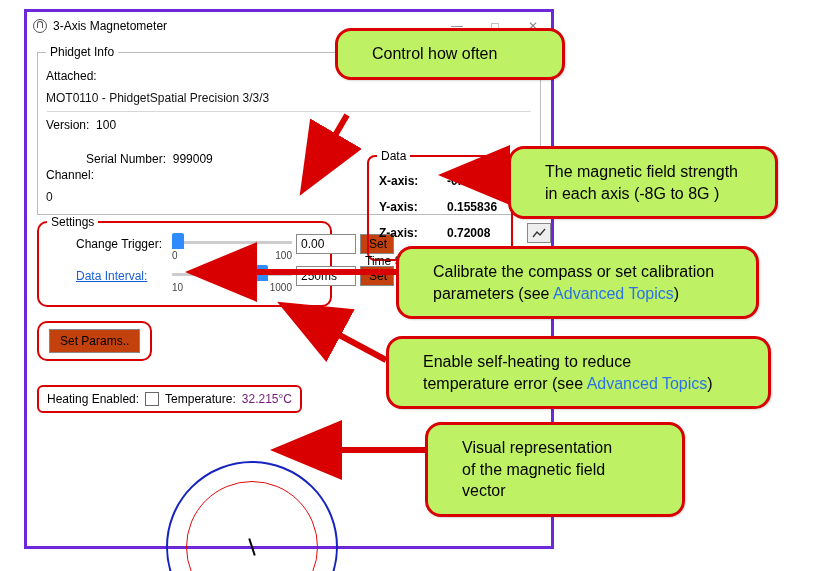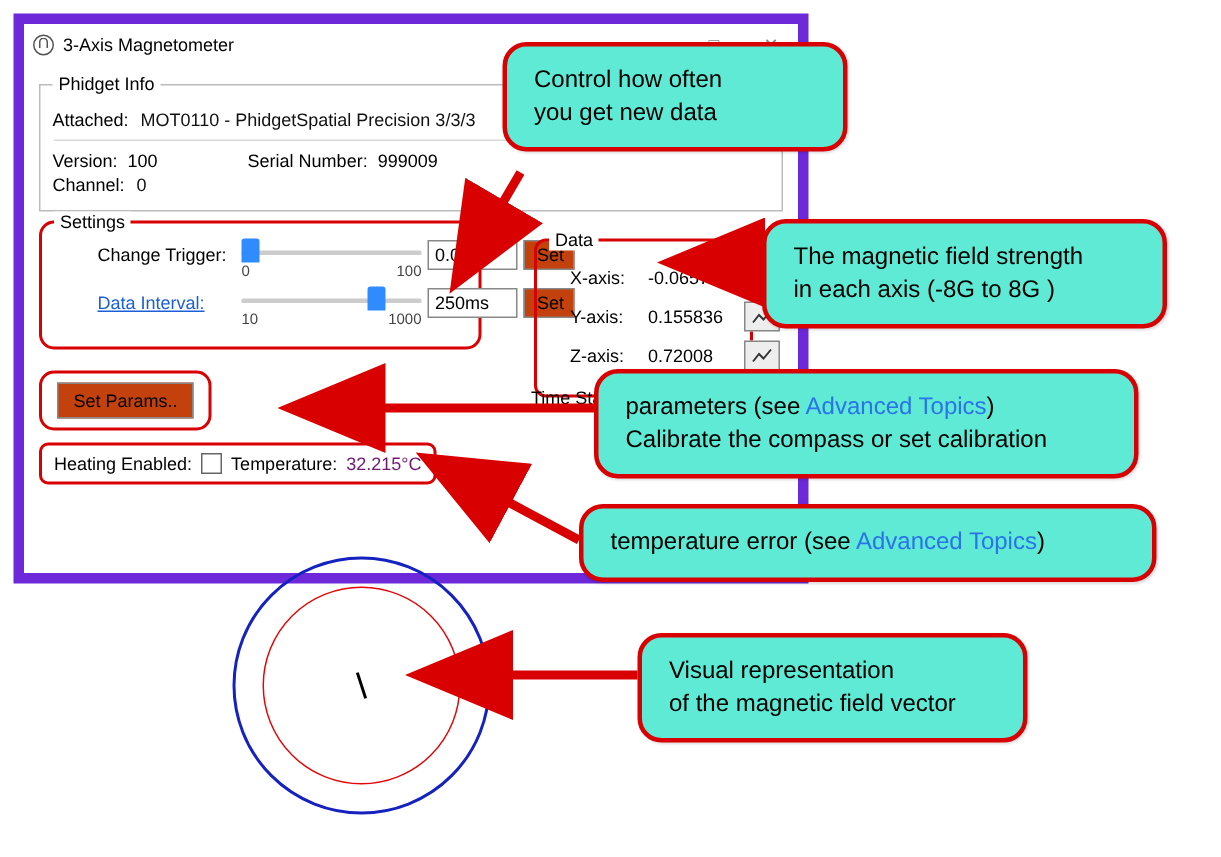--- a/index.html
+++ b/index.html
@@ -7,23 +7,23 @@
   font-family: "Segoe UI", Tahoma, sans-serif;
   font-size: 12px;
   background: #fff;
   width: 814px;
   height: 571px;
   position: relative;
   overflow: hidden;
 }
 .app-window {
   position: absolute;
-  left: 9px; top: 9px;
-  width: 530px; height: 380px;
-  border: 7px solid #6d28d9;
+  left: 24px; top: 9px;
+  width: 530px; height: 540px;
+  border: 3px solid #6d28d9;
   background: #fff;
 }
 .titlebar {
   height: 28px;
   display: flex;
   align-items: center;
   padding: 0 6px;
   font-size: 12px;
 }
 .title-icon {
@@ -53,21 +53,21 @@
   margin: 6px 0;
   padding: 14px 8px 8px;
   font-size: 12px;
 }
 .groupbox > .legend {
   position: absolute;
   top: -8px; left: 8px;
   background: #fff;
   padding: 0 4px;
 }
-.info-row { display: flex; gap: 8px; margin: 2px 0; }
+.info-row { display: flex; gap: 8px; margin: 2px 0; flex-direction: column; }
 .info-label { color: #000; }
 .info-val { color: #111; }
 .hairline { border-top: 1px solid #d8d8d8; margin: 6px 1px; }
 .outlined {
   border: 2.5px solid #d80000;
   border-radius: 10px;
   padding: 8px 10px 10px;
   position: relative;
 }
 .settings-box { width: 295px; }
@@ -110,31 +110,31 @@
 .link { color: #1a5fd6; text-decoration: underline; cursor: pointer; }
 .data-section {
   position: absolute;
   left: 340px; top: 137px;
   width: 146px;
 }
 .data-row {
   display: grid;
   grid-template-columns: 48px 60px 28px;
   align-items: center;
-  gap: 4px; margin: 6px 12px;
+  gap: 20px; margin: 6px 0; font-weight: bold;
 }
 .mini-btn {
   width: 24px; height: 20px;
   border: 1px solid #888; background: #eee;
   display:flex; align-items:center; justify-content:center;
 }
 .mini-btn svg { width:14px; height:12px; }
 .cal-buttons { display: flex; gap: 8px; margin-top: 14px; }
 .heat-box {
-  margin-top: 8px;
+  margin-top: 24px;
   border: 2.5px solid #d80000;
   border-radius: 6px;
   padding: 5px 8px;
   display: inline-flex;
   align-items: center;
   gap: 6px;
 }
 .chk {
   width: 14px; height: 14px; border: 1px solid #666; background: #fff;
 }
@@ -158,24 +158,24 @@
 }
 .vector-needle {
   position: absolute;
   width: 18px; height: 2px;
   background: #000;
   transform: rotate(72deg);
 }
 
 .callout {
   position: absolute;
-  background: #5eead4;
+  background: #bef264;
   border: 3px solid #d80000;
   border-radius: 16px;
-  padding: 12px 18px;
+  padding: 12px 34px;
   font-size: 16px;
   line-height: 1.35;
   box-shadow: 1px 1px 2px rgba(0,0,0,0.15);
   z-index: 20;
 }
 .callout .link-text { color: #2a73e8; }
 .arrow {
   position: absolute;
   z-index: 10;
   pointer-events: none;
@@ -304,34 +304,34 @@
     </div>
   </div>
   <div style="position:absolute; left:338px; top:242px;">
     <span>Time Stamp:</span>&nbsp;
     <span>6504 ms</span>
   </div>
 </div>
 
 <div class="callout" style="left:335px; top:28px; width:230px;">
   <div>Control how often</div>
-  <div>you get new data</div>
 </div>
 
 <div class="callout" style="left:508px; top:146px; width:270px;">
   <div>The magnetic field strength</div>
   <div>in each axis (-8G to 8G )</div>
 </div>
 
 <div class="callout" style="left:396px; top:246px; width:363px;">
+  <div>Calibrate the compass or set calibration</div>
   <div><span>parameters (see </span><span class="link-text">Advanced Topics</span><span>)</span></div>
-  <div>Calibrate the compass or set calibration</div>
 </div>
 
 <div class="callout" style="left:386px; top:336px; width:385px;">
+  <div>Enable self-heating to reduce</div>
   <div><span>temperature error (see </span><span class="link-text">Advanced Topics</span><span>)</span></div>
 </div>
 
 <div class="callout" style="left:425px; top:422px; width:260px;">
   <div>Visual representation</div>
   <div>of the magnetic field vector</div>
 </div>
 
 <svg class="arrow" style="left:0;top:0;" width="814" height="571">
   <defs>

